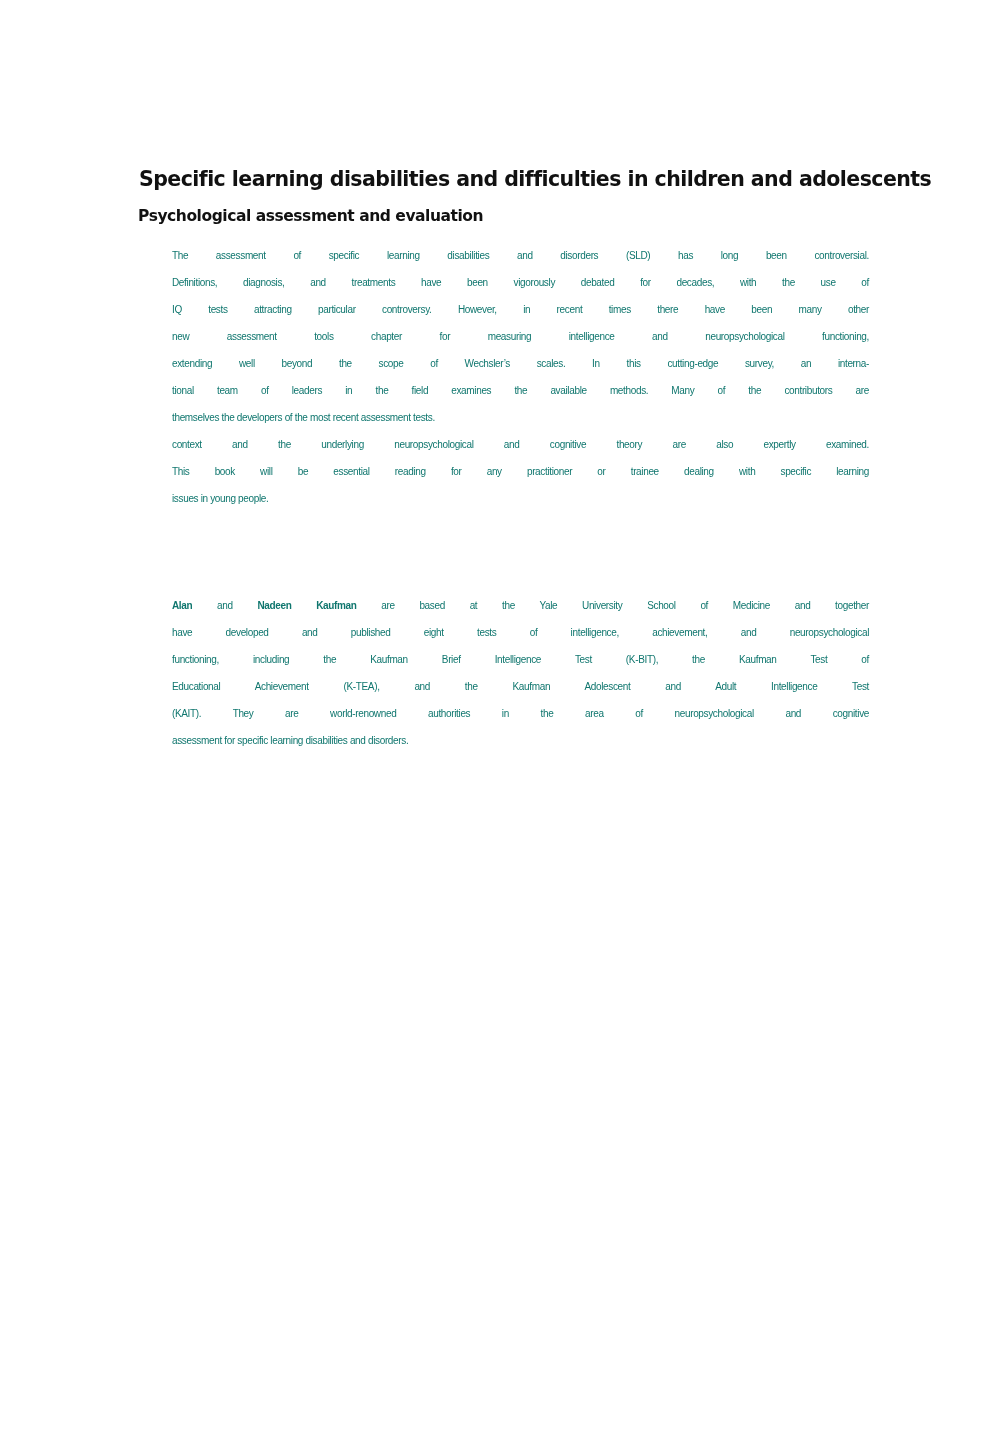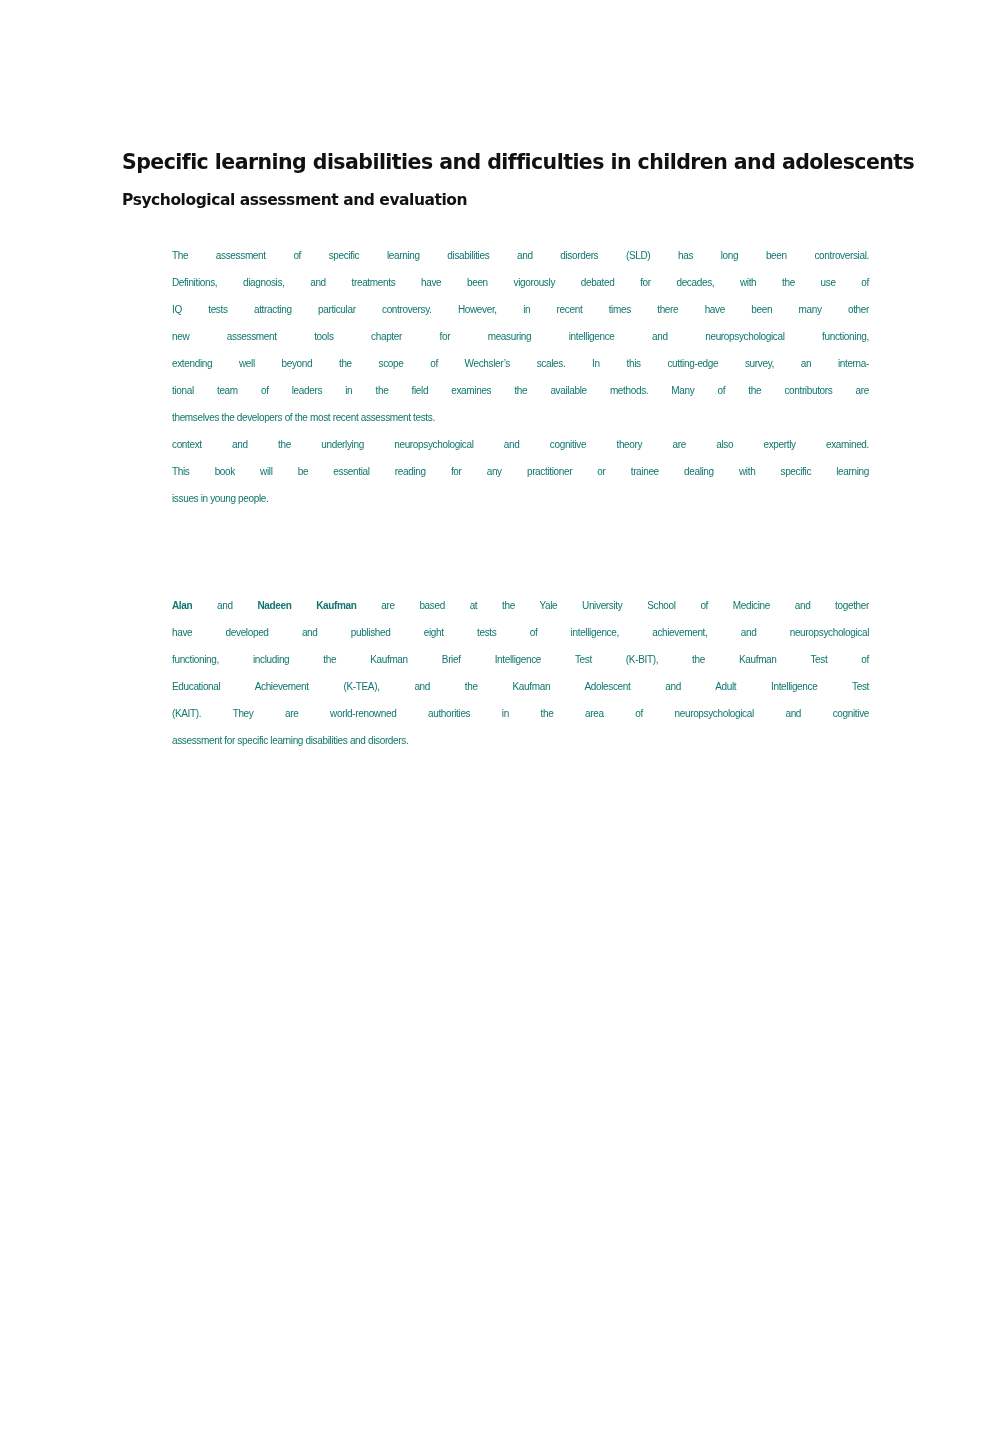--- a/index.html
+++ b/index.html
@@ -11,34 +11,34 @@
       width: 1005px;
       height: 1455px;
       position: relative;
       overflow: hidden;
       color: #1a1a1a;
     }
     .title {
       position: absolute;
       left: 122px;
       top: 147px;
-      margin: 0;
+      margin: 17px;
       font-family: "DejaVu Sans", sans-serif;
       font-weight: bold;
       font-size: 20.5px;
       letter-spacing: -0.55px;
       line-height: 30px;
       white-space: nowrap;
       color: #111;
     }
     .subtitle {
       position: absolute;
       left: 122px;
       top: 188px;
-      margin: 0;
+      margin: 16px;
       font-family: "DejaVu Sans", sans-serif;
       font-weight: bold;
       font-size: 15.5px;
       letter-spacing: -0.45px;
       line-height: 24px;
       white-space: nowrap;
       color: #111;
     }
     .body-block {
       position: absolute;

